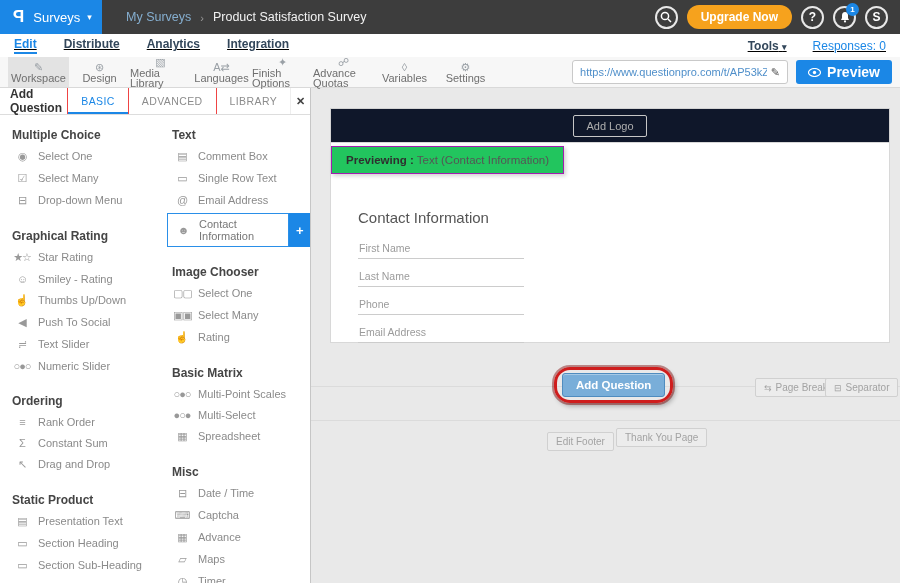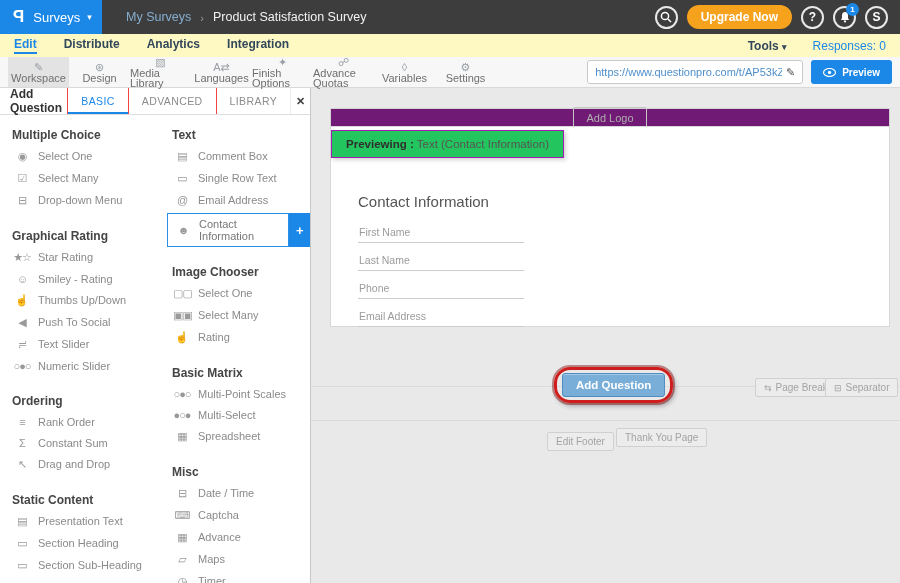--- a/index.html
+++ b/index.html
@@ -23,22 +23,22 @@
     display:flex; align-items:center; justify-content:center; color:#fff;
     font-size:12px; font-weight:bold; cursor:pointer; position:relative; background:transparent; }
   .upgrade-btn { background:#f6a21d; color:#fff; border:none; border-radius:13px;
     font-size:12px; font-weight:bold; padding:5px 14px; cursor:pointer;
     font-family:"Liberation Sans", sans-serif; }
   .badge { position:absolute; top:-5px; right:-5px; background:#1b87e6; color:#fff;
     width:13px; height:13px; border-radius:50%; font-size:8px; font-weight:bold;
     display:flex; align-items:center; justify-content:center; }
 
   
-  .navrow { position:absolute; top:34px; left:0; width:900px; height:23px; background:#fef9c3;
-    display:flex; align-items:center; padding:0 14px; z-index:29; }
+  .navrow { position:absolute; top:34px; left:0; width:900px; height:23px; background:#ffffff;
+    display:flex; align-items:center; padding:0 14px; z-index:29;text-decoration:underline; }
   .nav-tabs { display:flex; gap:27px; }
   .nav-tab { font-size:12px; font-weight:bold; color:#33475b; cursor:pointer;
     padding-bottom:1px; border-bottom:2px solid transparent; }
   .nav-tab.active { color:#1b87e6; border-bottom:2px solid #1b87e6; }
   .navrow-right { margin-left:auto; display:flex; align-items:center; gap:26px; }
   .tools-link { font-size:12px; font-weight:bold; color:#33475b; cursor:pointer; }
   .tools-link .caret { font-size:9px; }
   .responses-link { font-size:12px; color:#1b87e6; cursor:pointer; }
 
   
@@ -49,21 +49,21 @@
   .tool.active { background:#e3e3e3; }
   .tool-icon { font-size:11px; line-height:12px; color:#9aa0a6; }
   .tool-label { font-size:11px; color:#6f6f6f; line-height:10px; }
   .toolbar-right { position:absolute; right:8px; top:3px; display:flex; gap:8px; align-items:center; }
   .url-box { width:216px; height:24px; background:#fff; border:1px solid #c9c9c9; border-radius:3px;
     display:flex; align-items:center; padding:0 7px; font-size:11px; color:#4f8fca;
     white-space:nowrap; overflow:hidden; cursor:text; }
   .url-text { overflow:hidden; text-overflow:clip; flex:1; }
   .url-edit { color:#555; font-size:11px; margin-left:4px; cursor:pointer; }
   .preview-btn { height:24px; background:#1b87e6; border:none; border-radius:3px; color:#fff;
-    font-size:10px; font-weight:bold; padding:0 12px; display:flex; align-items:center; gap:6px;
+    font-size:14px; font-weight:bold; padding:0 12px; display:flex; align-items:center; gap:6px;
     cursor:pointer; font-family:"Liberation Sans", sans-serif;justify-content:flex-end; }
 
   
   .panel { position:absolute; top:88px; left:0; width:311px; bottom:0; background:#fff;
     border-right:1px solid #c6c6c6; z-index:20; }
   .panel-header { height:27px; border-bottom:1px solid #ddd; display:flex; align-items:stretch; }
   .panel-title { font-size:12px; font-weight:bold; color:#333; align-self:center; padding-left:10px; }
   .panel-tabs { display:flex; margin-left:auto; }
   .panel-tab { font-size:10.5px; letter-spacing:.4px; color:#8c8c8c; padding:0 13px;
     display:flex; align-items:center; cursor:pointer; border-left:1px solid #ef4444; }
@@ -79,21 +79,21 @@
   .qicon { width:18px; text-align:center; color:#999; font-size:11px; flex:none; letter-spacing:-1px; }
   .hl-wrap { display:flex; margin:3px 0 3px 7px; cursor:pointer; }
   .hl-box { border:1px solid #2a8fe8; background:#fff; display:flex; align-items:center; gap:7px;
     padding:4px 6px; font-size:11px; color:#777; }
   .hl-plus { width:23px; background:#1b87e6; color:#fff; display:flex; align-items:center;
     justify-content:center; font-size:13px; font-weight:bold; cursor:pointer; }
 
   
   .canvas { position:absolute; top:88px; left:311px; right:0; bottom:0; background:#e9e9e9; }
   .survey-wrap { position:absolute; left:19px; top:20px; width:560px; }
-  .logo-strip { height:18px; background:#701a75; border:1px solid #d2d2d2; border-bottom:none;
+  .logo-strip { height:34px; background:#0f172a; border:1px solid #d2d2d2; border-bottom:none;
     display:flex; align-items:center; justify-content:center; }
   .add-logo-btn { border:1px solid #c6c6c6; border-radius:2px; background:transparent;
     color:#aeaeae; font-size:11px; padding:4px 12px; cursor:pointer;
     font-family:"Liberation Sans", sans-serif; }
   .survey-card { background:#fff; border:1px solid #d8d8d8; height:201px; position:relative; }
   .preview-tab { position:absolute; top:3px; left:0; background:#22c55e; border:1px solid #a21caf;
     padding:7px 14px; font-size:11.5px; color:#555; box-shadow:2px 2px 4px rgba(0,0,0,.18); }
   .preview-tab b { color:#2f2f2f; }
   .ci-form { padding:66px 0 0 27px; }
   .ci-title { font-size:15px; color:#555; margin-bottom:12px; }
@@ -285,21 +285,21 @@
           <div class="qitem">
             <span class="qicon">Σ</span>
             <span>Constant Sum</span>
           </div>
           <div class="qitem">
             <span class="qicon">↖</span>
             <span>Drag and Drop</span>
           </div>
         </div>
         <div class="qsection">
-          <div class="qsection-title">Static Content</div>
+          <div class="qsection-title">Static Product</div>
           <div class="qitem">
             <span class="qicon">▤</span>
             <span>Presentation Text</span>
           </div>
           <div class="qitem">
             <span class="qicon">▭</span>
             <span>Section Heading</span>
           </div>
           <div class="qitem">
             <span class="qicon">▭</span>

